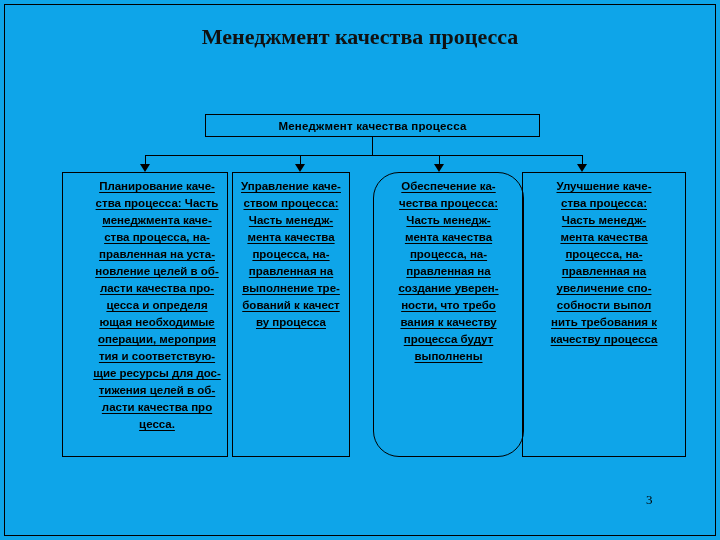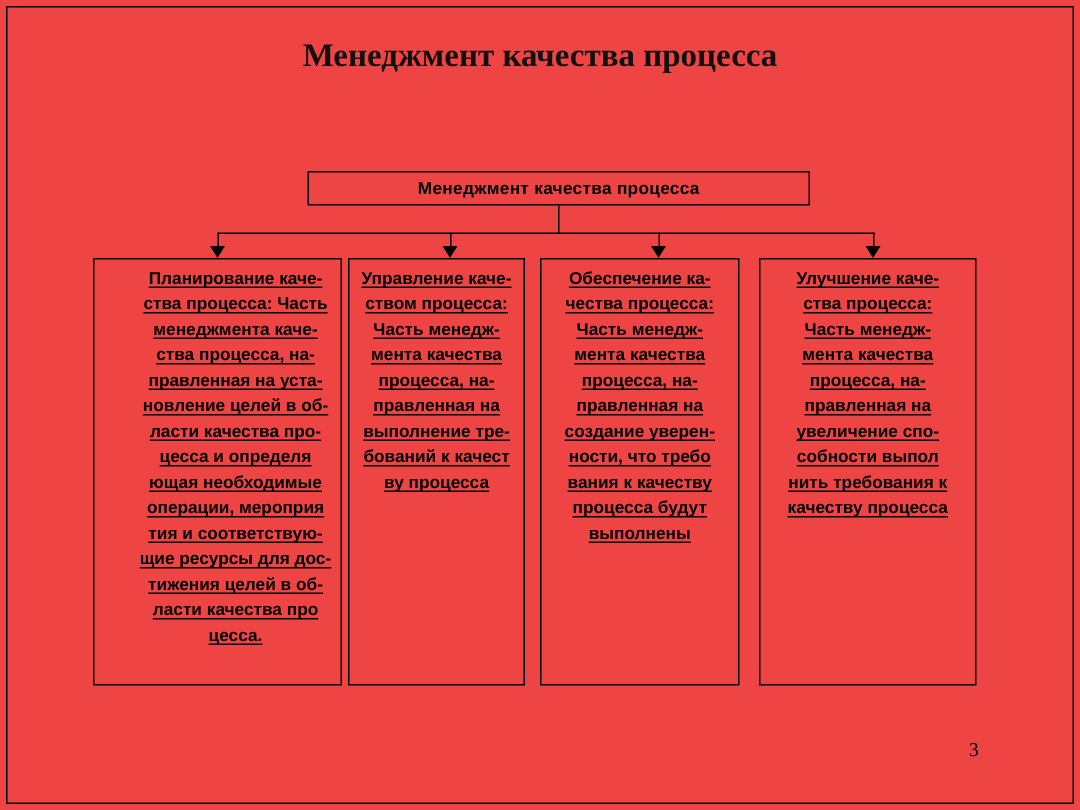--- a/index.html
+++ b/index.html
@@ -5,21 +5,21 @@
   * { margin: 0; padding: 0; box-sizing: border-box; }
   html, body { background: #ffffff; }
   body {
     width: 720px; height: 540px;
     font-family: "Liberation Sans", sans-serif;
     color: #000;
   }
   .slide {
     position: relative;
     width: 720px; height: 540px;
-    background: #ef4444;
+    background: #0ea5e9;
     overflow: hidden;
   }
   .slide-border {
     position: absolute; inset: 4px;
     border: 1px solid #000;
   }
   .title {
     position: absolute; top: 24px; left: 0; width: 100%;
     text-align: center;
     font-family: "Liberation Serif", serif;
@@ -61,22 +61,22 @@
     font-weight: bold;
     font-size: 11.5px;
     line-height: 17px;
     text-align: center;
     white-space: pre-line;
     text-decoration: underline;
     text-underline-offset: 2px;
   }
   .box-1 { left: 62px;  width: 166px; padding-left: 28px; }
   .box-2 { left: 232px; width: 118px; }
-  .box-3 { left: 360px; width: 133px; }
-  .box-4 { left: 506px; width: 145px; }
+  .box-3 { left: 373px; width: 151px; border-radius: 26px; }
+  .box-4 { left: 522px; width: 164px; }
   .page-number {
     position: absolute;
     left: 646px; top: 492px;
     font-family: "Liberation Serif", serif;
     font-size: 13px;
     color: #000;
   }
 </style>
 </head>
 <body>

